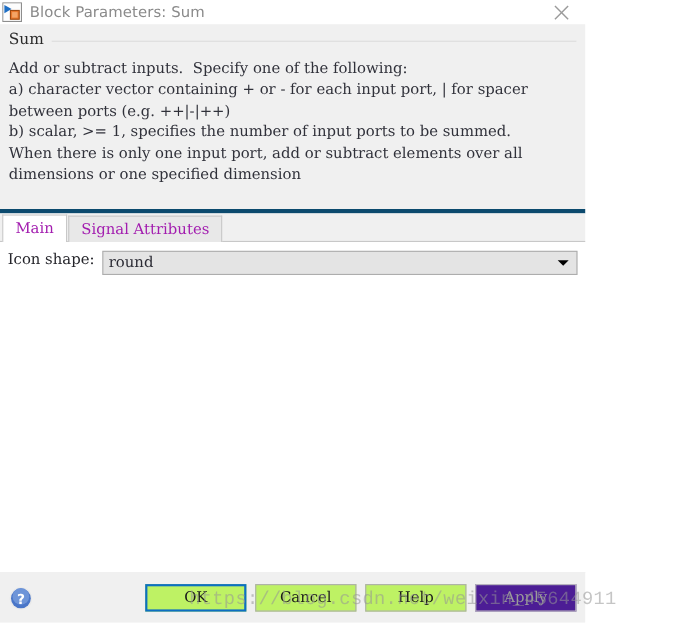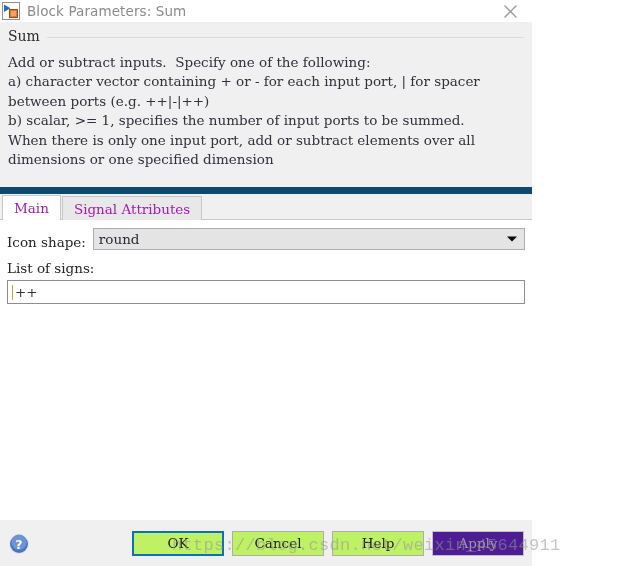--- a/index.html
+++ b/index.html
@@ -60,21 +60,21 @@
   }
 
   
   .desc-area {
     background: #f0f0f0;
     flex: none;
     position: relative;
     padding: 0;
     height: 172px;
     box-sizing: border-box;
-    border-bottom: 7px solid #0c4a6e;
+    border-bottom: 4px solid #0c4a6e;
   }
   .group-label-row {
     display: flex;
     align-items: center;
     padding: 6px 8px 0 8px;
     height: 22px;
     box-sizing: border-box;
   }
   .group-label {
     font-size: 14px;
@@ -142,21 +142,21 @@
   .pane {
     flex: 1;
     background: #ffffff;
     padding: 8px 7px 0 7px;
     box-sizing: border-box;
     overflow: hidden;
   }
 
   .row-inline {
     display: flex;
-    align-items: flex-end;
+    align-items: flex-start;
     margin-bottom: 10px;
   }
   .field-label {
     font-size: 13.5px;
     color: #24242a;
     white-space: nowrap;
     margin-right: 7px;
   }
   .label-block {
     font-size: 13.5px;
@@ -321,27 +321,20 @@
   <div class="pane">
 
     <div class="row-inline">
       <span class="field-label">Icon shape:</span>
       <div class="combo">
         <span class="combo-value">round</span>
         <span class="combo-arrow"></span>
       </div>
     </div>
 
-    <div>
-      <span class="label-block">List of signs:</span>
-      <div class="textfield">
-        <span class="caret"></span>
-        <span class="textfield-value">++</span>
-      </div>
-    </div>
 
   </div>
 
   <div class="footer">
     <div class="help-orb">
       <svg width="22" height="22" viewBox="0 0 22 22">
         <circle cx="11" cy="11" r="10.2" fill="#e9e9e9"></circle>
         <circle cx="11" cy="11" r="9" fill="#4a76c8"></circle>
         <circle cx="11" cy="9.2" r="7.6" fill="#6d94d8"></circle>
         <text x="11" y="16" font-family="DejaVu Sans, sans-serif" font-size="12.5" font-weight="bold" fill="#ffffff" text-anchor="middle">?</text>

